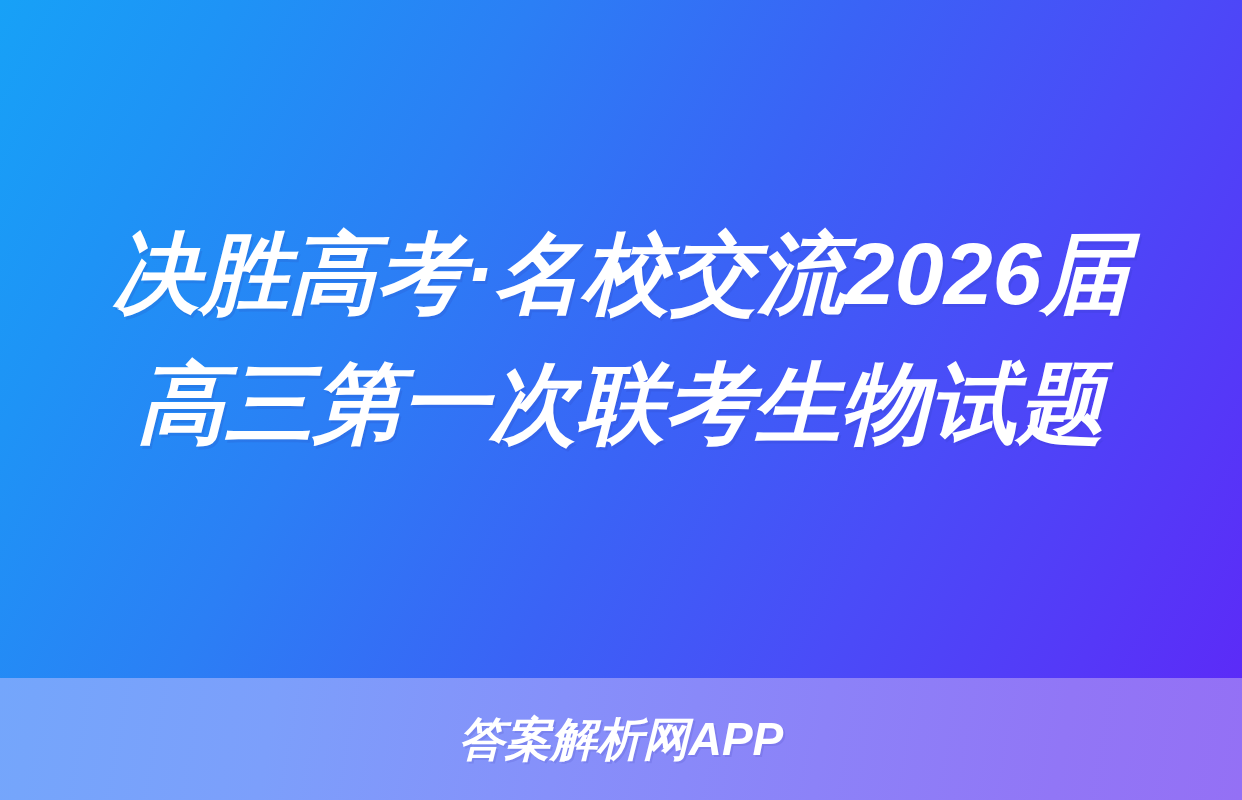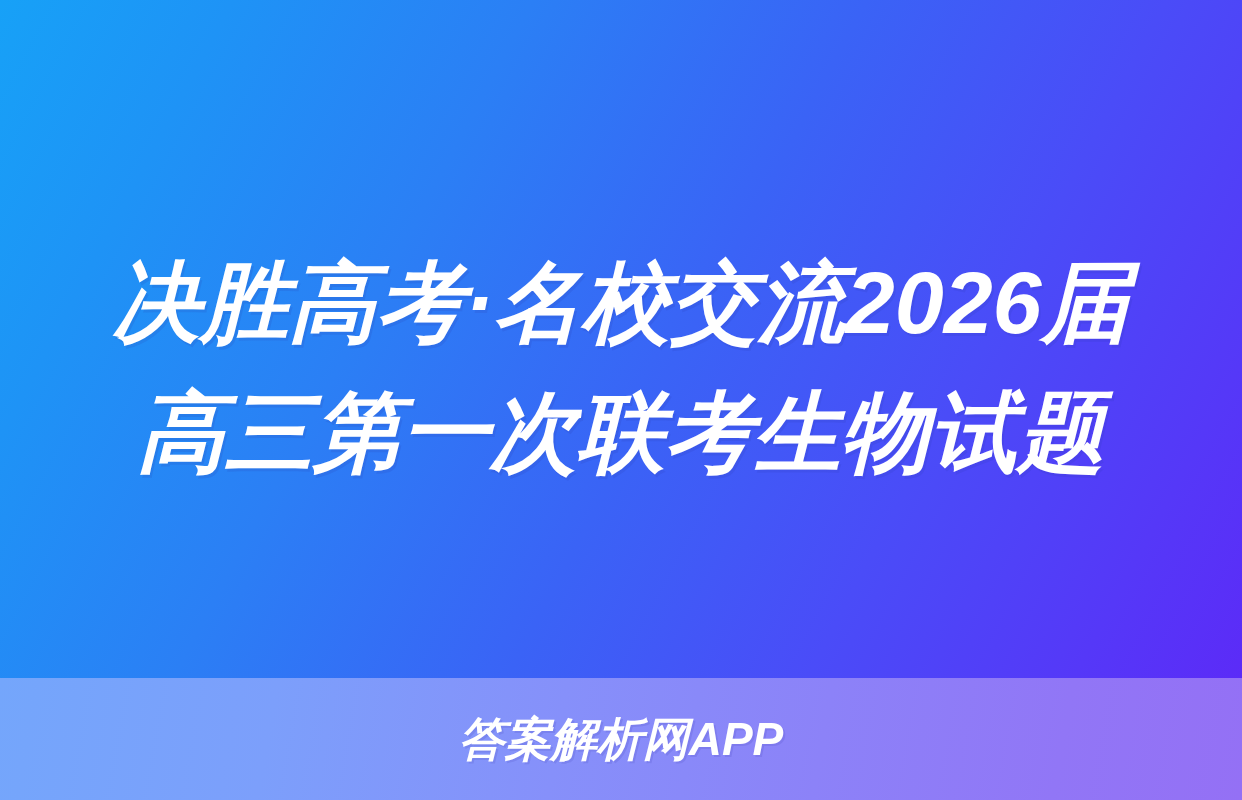--- a/index.html
+++ b/index.html
@@ -38,21 +38,20 @@
     position: absolute;
     left: 0;
     top: 0;
     width: 1242px;
     height: 678px;
     display: flex;
     align-items: center;
     justify-content: center;
     box-sizing: border-box;
     padding: 2px 74px;
-    margin-top: 29px;
   }
 
   .poster-title {
     width: 100%;
     margin: 0;
     text-align: center;
     color: #ffffff;
     font-size: 88px;
     line-height: 1.48;
     font-weight: 700;

